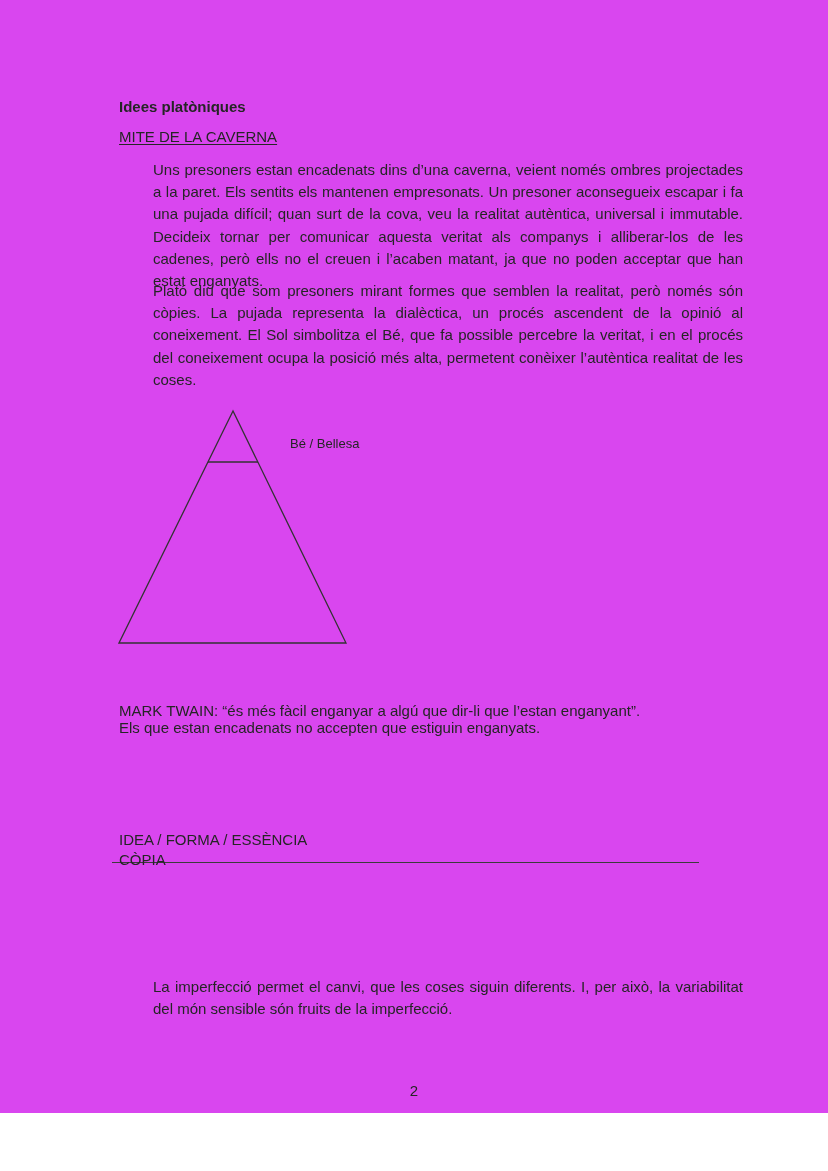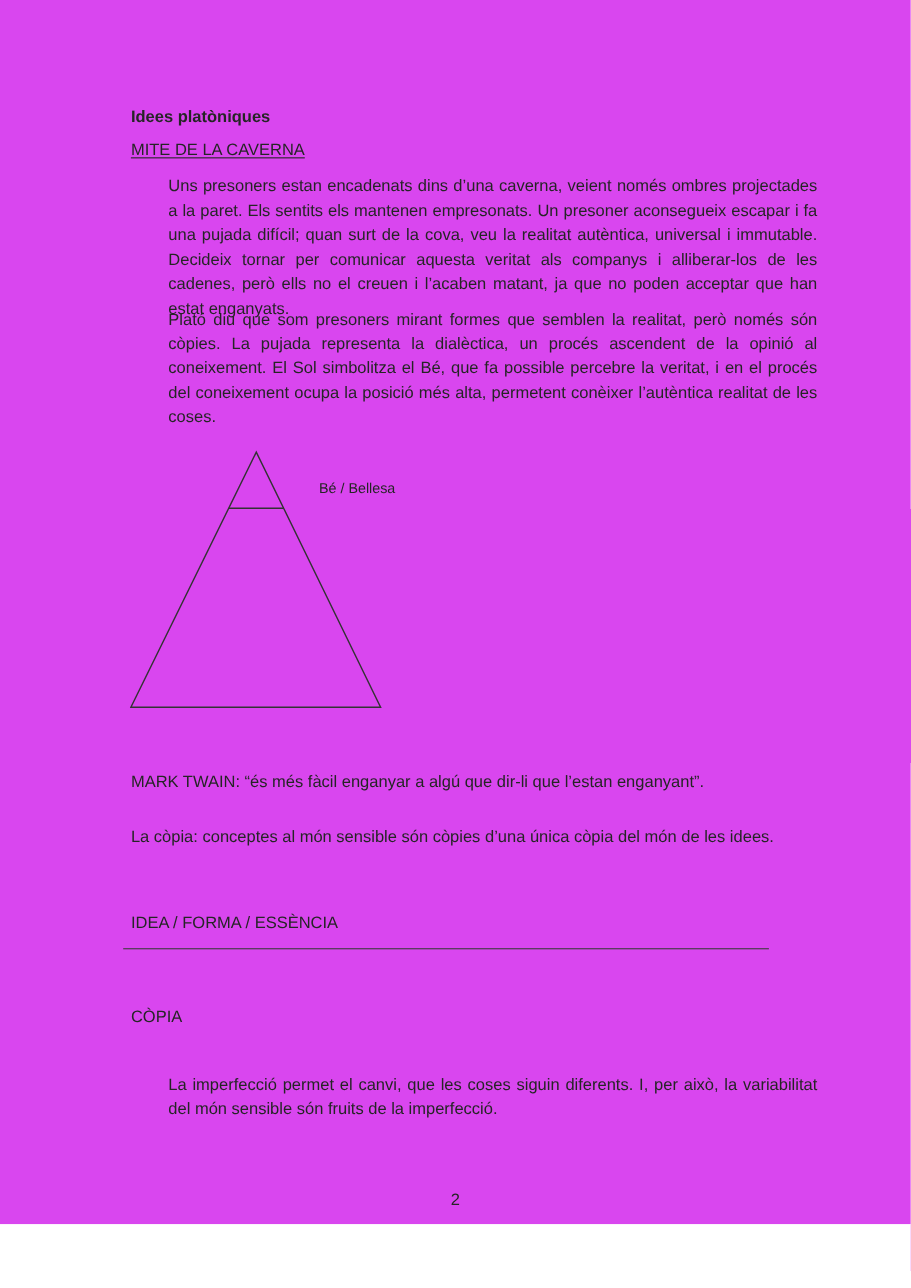--- a/index.html
+++ b/index.html
@@ -35,21 +35,21 @@
   .p-copy { top: 750px; }
   .h-idea { top: 829px; }
   .rule {
     position: absolute;
     left: 112px;
     top: 862px;
     width: 587px;
     height: 0;
     border-top: 1.6px solid #3c3c3c;
   }
-  .h-copia { top: 914px; }
+  .h-copia { top: 849px; }
   .p-essencia { top: 926px; }
   .p-imperf { top: 976px; }
   .pagenum {
     position: absolute;
     left: 0;
     top: 1080px;
     width: 828px;
     text-align: center;
     font-size: 15px;
     line-height: 22.2px;
@@ -70,22 +70,22 @@
 
   <svg class="diagram-svg" width="230" height="239" viewBox="0 0 230 239">
     <polygon points="115,3 1,235 228,235" fill="none" stroke="#333333" stroke-width="1.3"></polygon>
     <line x1="90" y1="54" x2="140" y2="54" stroke="#333333" stroke-width="1.3"></line>
   </svg>
 
   <div class="diagram-label">Bé / Bellesa</div>
 
   <p class="blk p-twain">MARK TWAIN: “és més fàcil enganyar a algú que dir-li que l’estan enganyant”.</p>
 
+  <p class="blk p-chained">Els que estan encadenats no accepten que estiguin enganyats.</p>
 
-  <p class="blk p-copy">La còpia: conceptes al món sensible són còpies d’una única còpia del món de les idees.</p>
 
   <div class="blk center h-idea">IDEA / FORMA / ESSÈNCIA</div>
 
   <div class="rule"></div>
 
   <div class="blk center h-copia">CÒPIA</div>
 
 
   <p class="blk just p-imperf">La imperfecció permet el canvi, que les coses siguin diferents.  I, per això, la variabilitat del món sensible són fruits de la imperfecció.</p>
 

